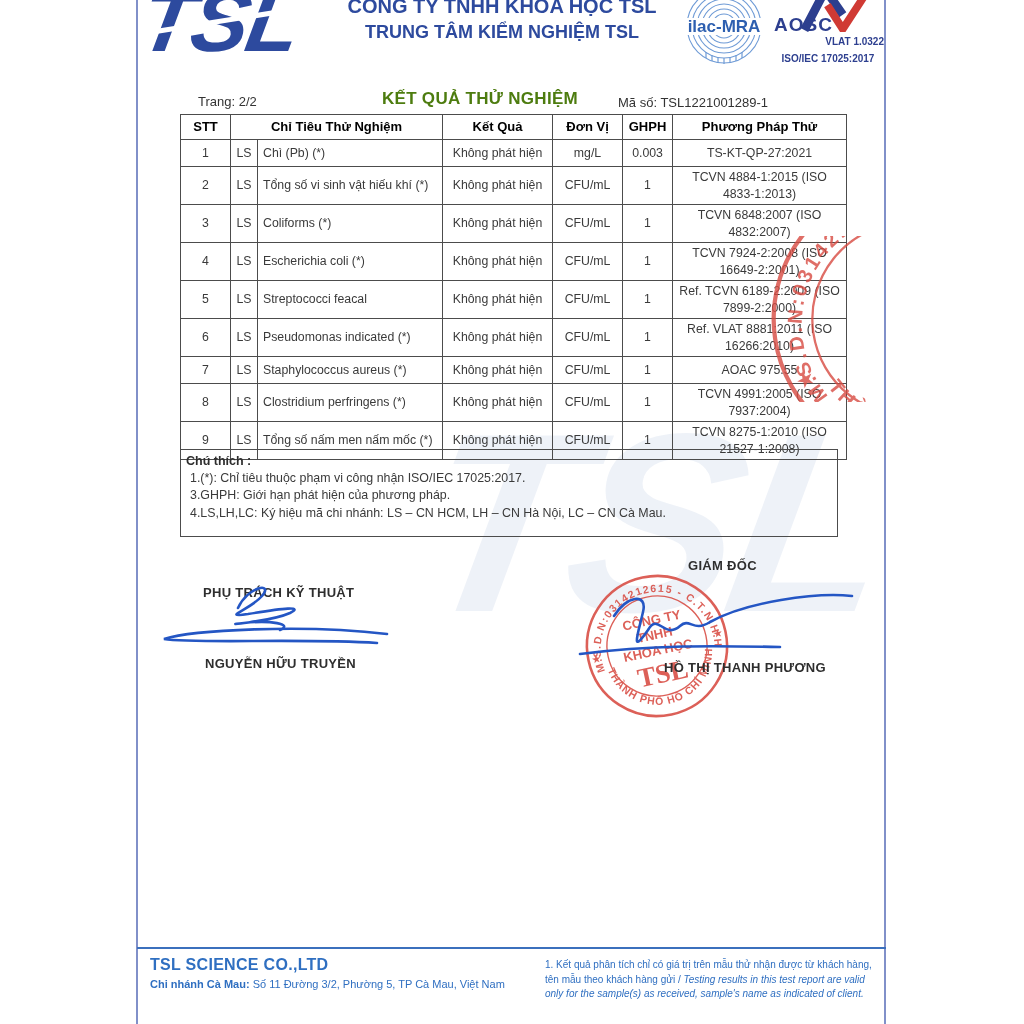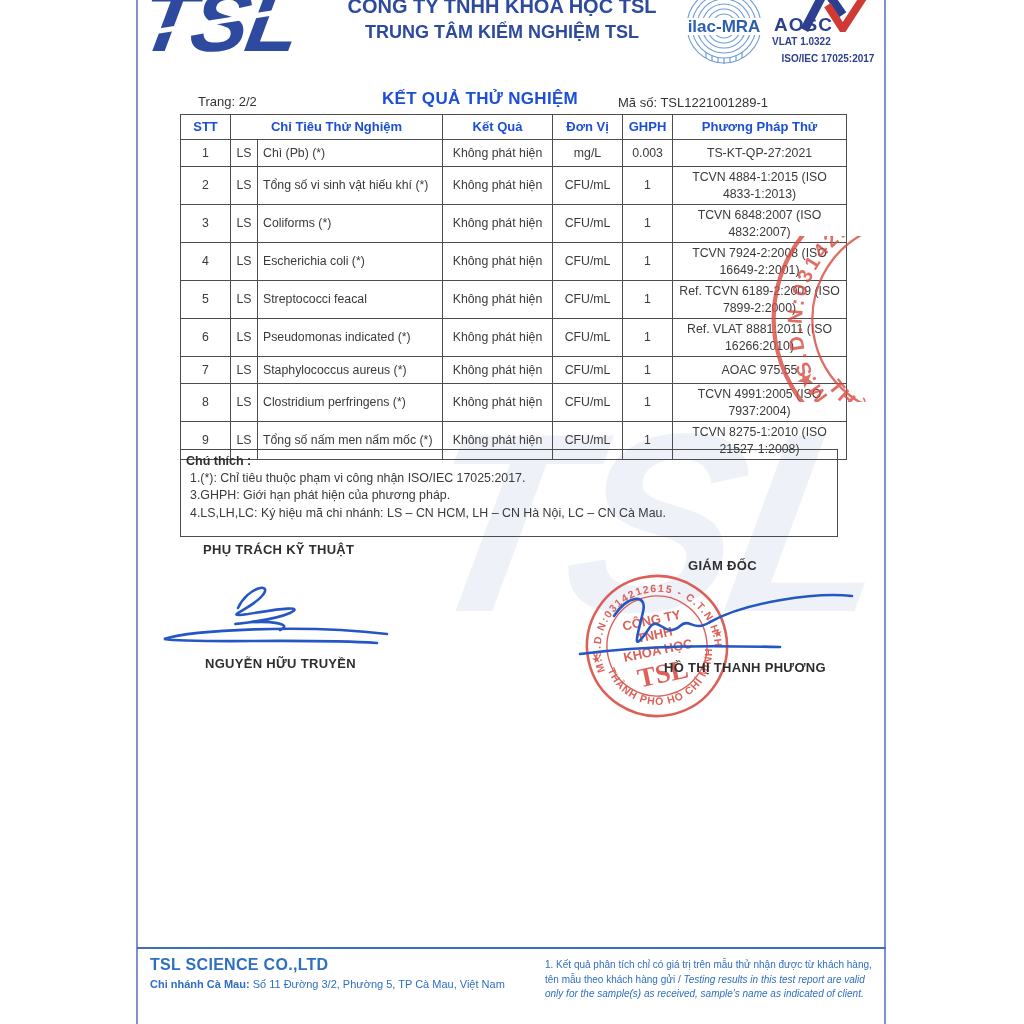--- a/index.html
+++ b/index.html
@@ -21,31 +21,31 @@
     left:142px;top:-22px;font-size:86px;font-weight:800;font-style:italic;
     color:#2d4a9e;transform:skewX(-10deg);letter-spacing:-2px;z-index:1;line-height:1;
   }
   .logo-slash{position:absolute;background:#fff;transform:rotate(-9deg);z-index:2;}
   #company-line1{left:328px;top:-5px;width:348px;text-align:center;font-size:20px;font-weight:800;color:#2d4a9e;z-index:1;}
   #company-line2{left:328px;top:22px;width:348px;text-align:center;font-size:18px;font-weight:800;color:#2d4a9e;z-index:1;}
   #ilac-logo{left:684px;top:-14px;z-index:1;}
   #aosc-block{left:772px;top:-16px;width:112px;z-index:1;color:#2d3f8f;}
   #aosc-mark{position:absolute;left:26px;top:0;}
   #aosc-name{position:absolute;left:2px;top:30px;font-size:19px;font-weight:700;letter-spacing:1px;}
-  #aosc-vlat{position:absolute;left:0;top:52px;width:112px;text-align:left;font-size:10px;font-weight:700;}
+  #aosc-vlat{position:absolute;left:0;top:52px;width:112px;text-align:right;font-size:10px;font-weight:700;}
   #aosc-iso{position:absolute;left:-4px;top:69px;width:120px;text-align:center;font-size:10px;font-weight:700;}
   
   #page-number{left:198px;top:94px;font-size:13px;color:#333;z-index:1;}
-  #report-title{left:330px;top:89px;width:300px;text-align:center;font-size:17px;font-weight:800;color:#1d4ed8;letter-spacing:.3px;z-index:1;}
+  #report-title{left:330px;top:89px;width:300px;text-align:center;font-size:17px;font-weight:800;color:#4d7c0f;letter-spacing:.3px;z-index:1;}
   #report-code{left:618px;top:95px;font-size:13px;color:#333;z-index:1;}
   
   #results-table{left:180px;top:114px;z-index:1;}
   table{border-collapse:collapse;table-layout:fixed;width:666px;background:transparent;}
   th,td{border:1.4px solid #4c4c4c;font-size:12.3px;color:#3a3a3a;padding:2px 3px;line-height:1.32;overflow:hidden;}
-  th{font-size:13px;font-weight:700;color:#1d4ed8;height:20px;}
+  th{font-size:13px;font-weight:700;color:#000000;height:20px;}
   td{text-align:center;}
   td.cell-name{text-align:left;padding-left:5px;}
   tr.r1 td{height:22px;}
   tr.r2 td{height:33px;}
   
   #notes-box{left:180px;top:449px;width:646px;height:78px;border:1.6px solid #4c4c4c;padding:4px 5px;z-index:1;background:transparent;}
   #notes-title{font-size:12.5px;font-weight:700;color:#2e2e2e;}
   .note-item{font-size:12.4px;color:#3a3a3a;margin-top:3.2px;padding-left:4px;}
   
   .sig-title{font-size:13px;font-weight:700;color:#2e2e2e;letter-spacing:.3px;z-index:1;}
@@ -226,21 +226,21 @@
       </table>
   </div>
 
   <div id="notes-box" class="abs">
     <div id="notes-title">Chú thích :</div>
     <div class="note-item">1.(*): Chỉ tiêu thuộc phạm vi công nhận ISO/IEC 17025:2017.</div>
     <div class="note-item">3.GHPH: Giới hạn phát hiện của phương pháp.</div>
     <div class="note-item">4.LS,LH,LC: Ký hiệu mã chi nhánh: LS – CN HCM, LH – CN Hà Nội, LC – CN Cà Mau.</div>
   </div>
 
-  <div class="abs sig-title" style="left:203px;top:542px;">PHỤ TRÁCH KỸ THUẬT</div>
+  <div class="abs sig-title" style="left:203px;top:585px;">PHỤ TRÁCH KỸ THUẬT</div>
   <div class="abs sig-title" style="left:688px;top:558px;">GIÁM ĐỐC</div>
 
   <svg class="abs sig-draw" style="left:152px;top:578px;" width="255" height="72" viewBox="0 0 255 72">
     <g fill="none" stroke="#2456c4" stroke-width="2.6" stroke-linecap="round">
       <path d="M 86,30 C 96,8 122,4 110,18 C 98,32 68,40 96,36 C 132,30 152,28 138,35 C 118,44 62,48 92,45 C 118,42 142,46 128,52"></path>
       <path d="M 235,56 C 150,46 40,52 12,61 C 42,66 150,60 225,65"></path>
     </g>
   </svg>
   <svg class="abs sig-draw" style="left:574px;top:584px;" width="292" height="82" viewBox="0 0 292 82">
     <g fill="none" stroke="#2456c4" stroke-width="2.6" stroke-linecap="round">

